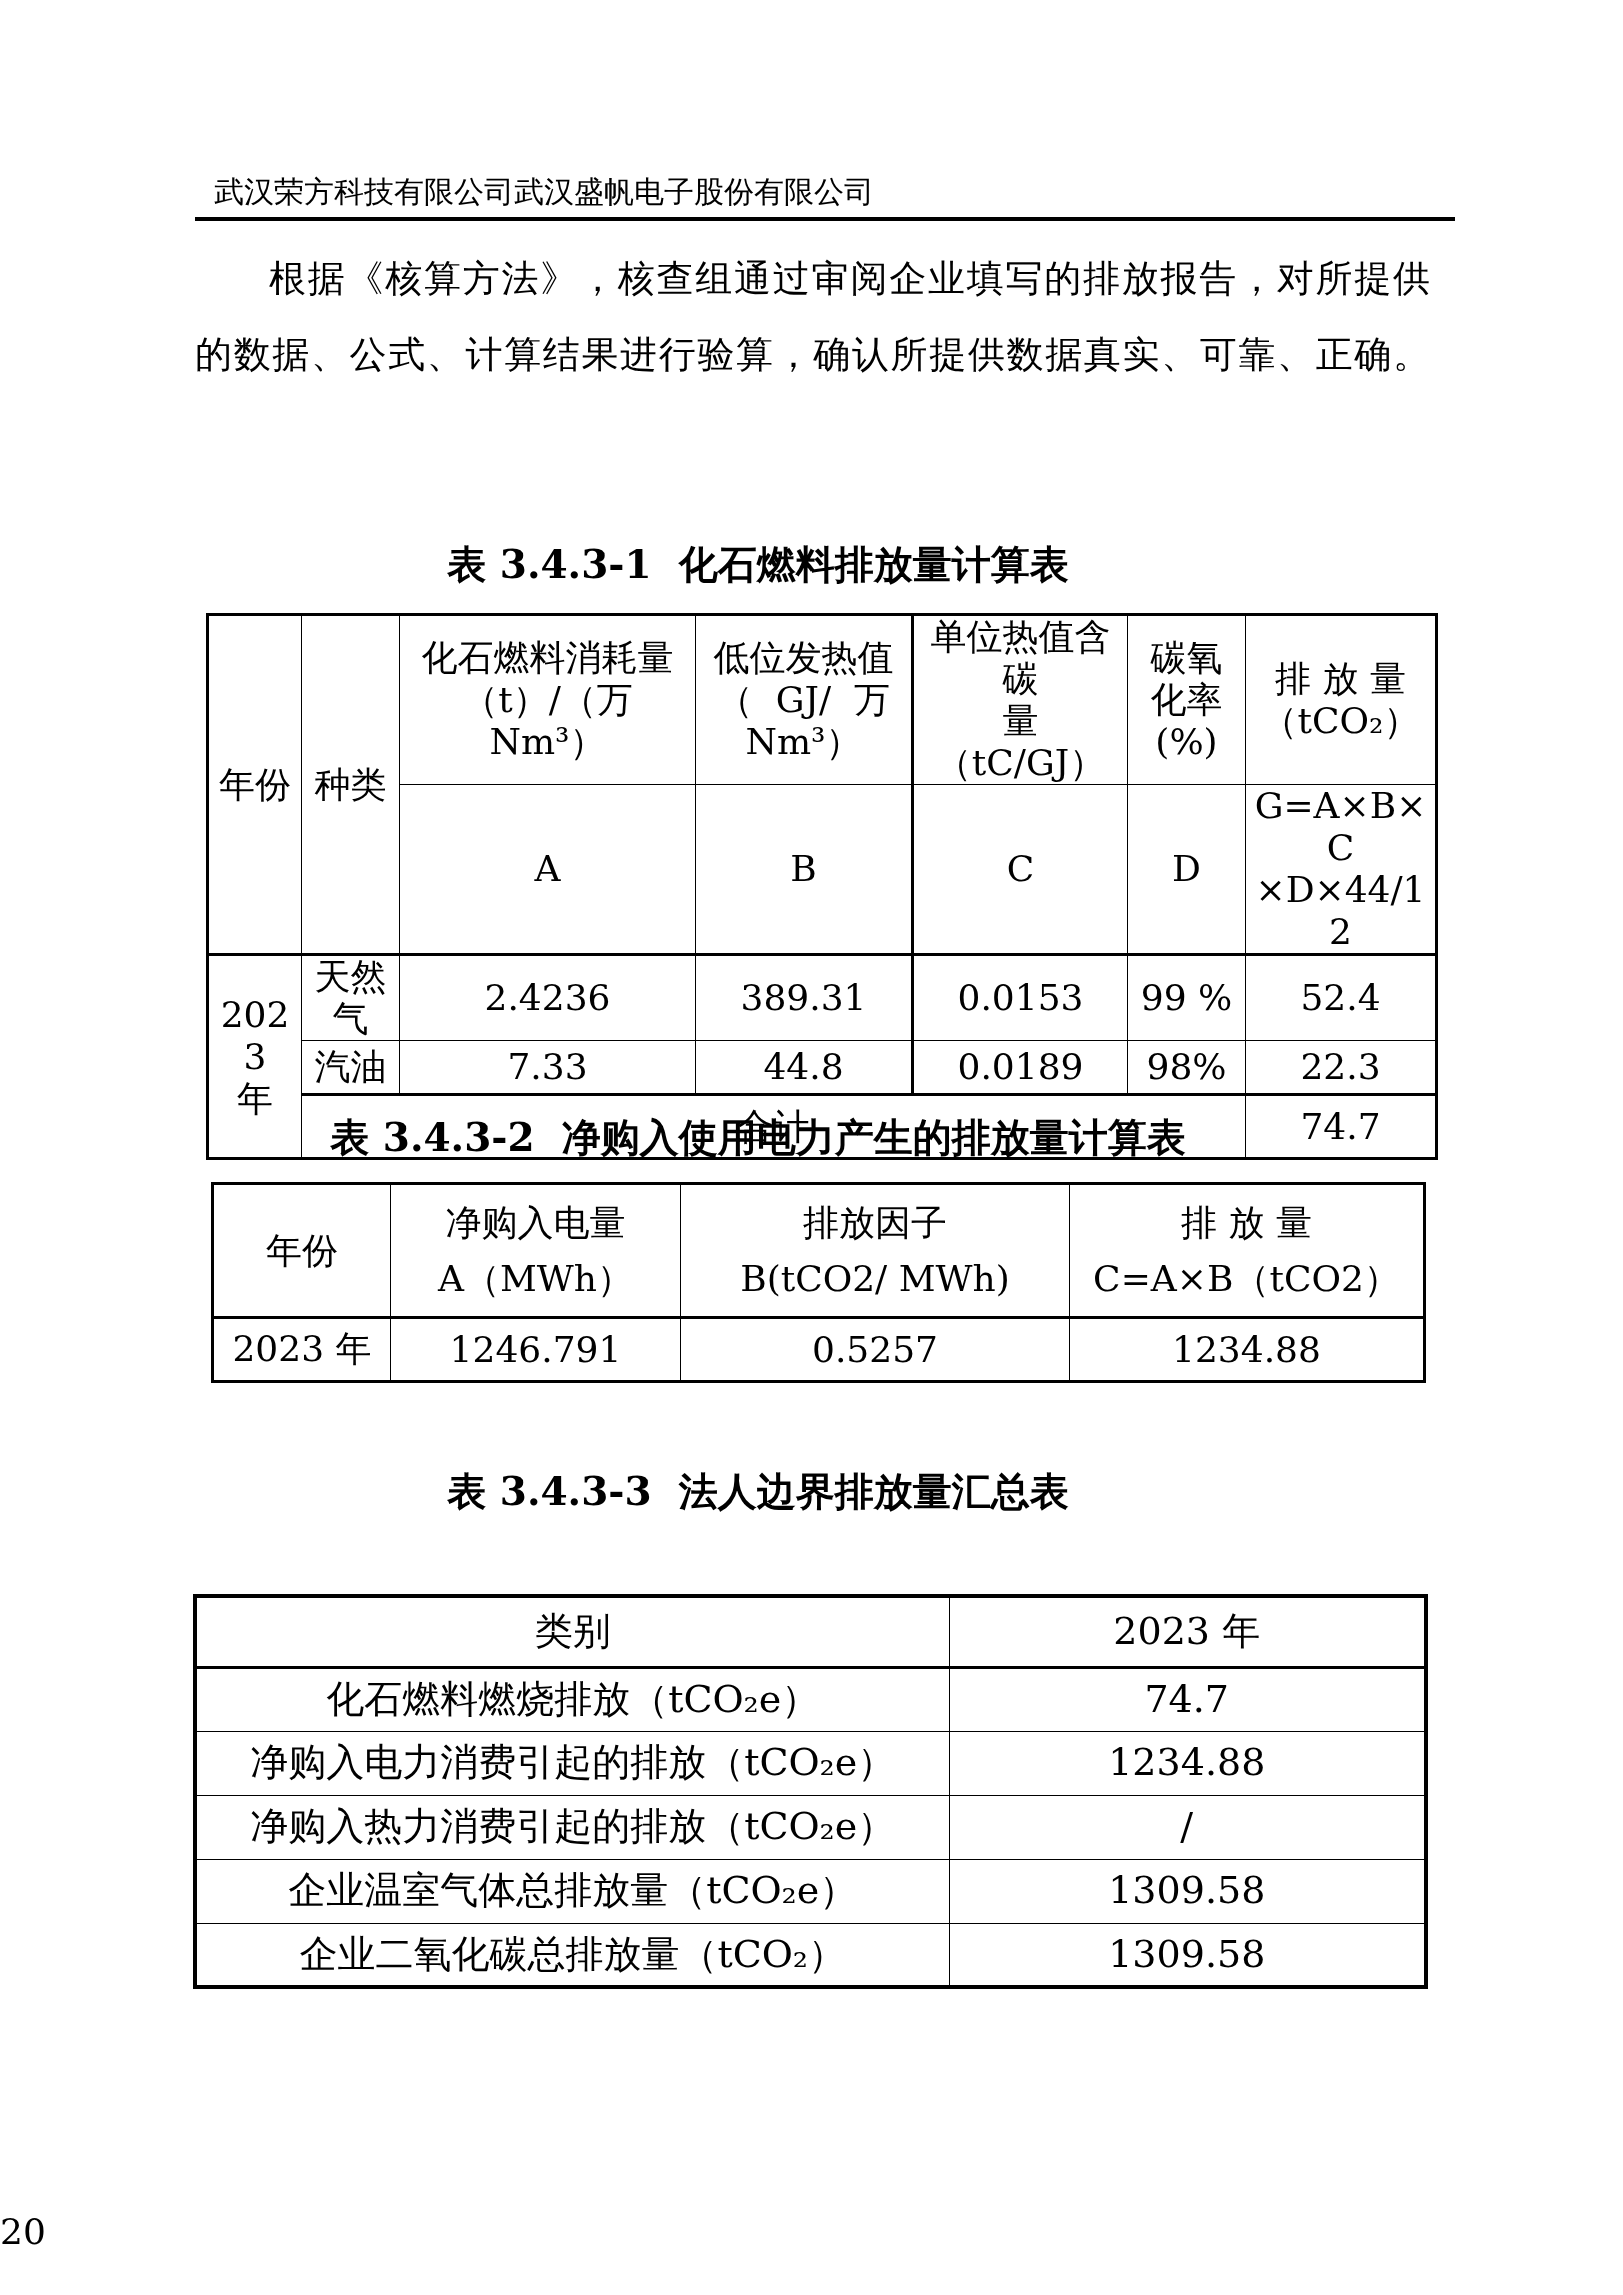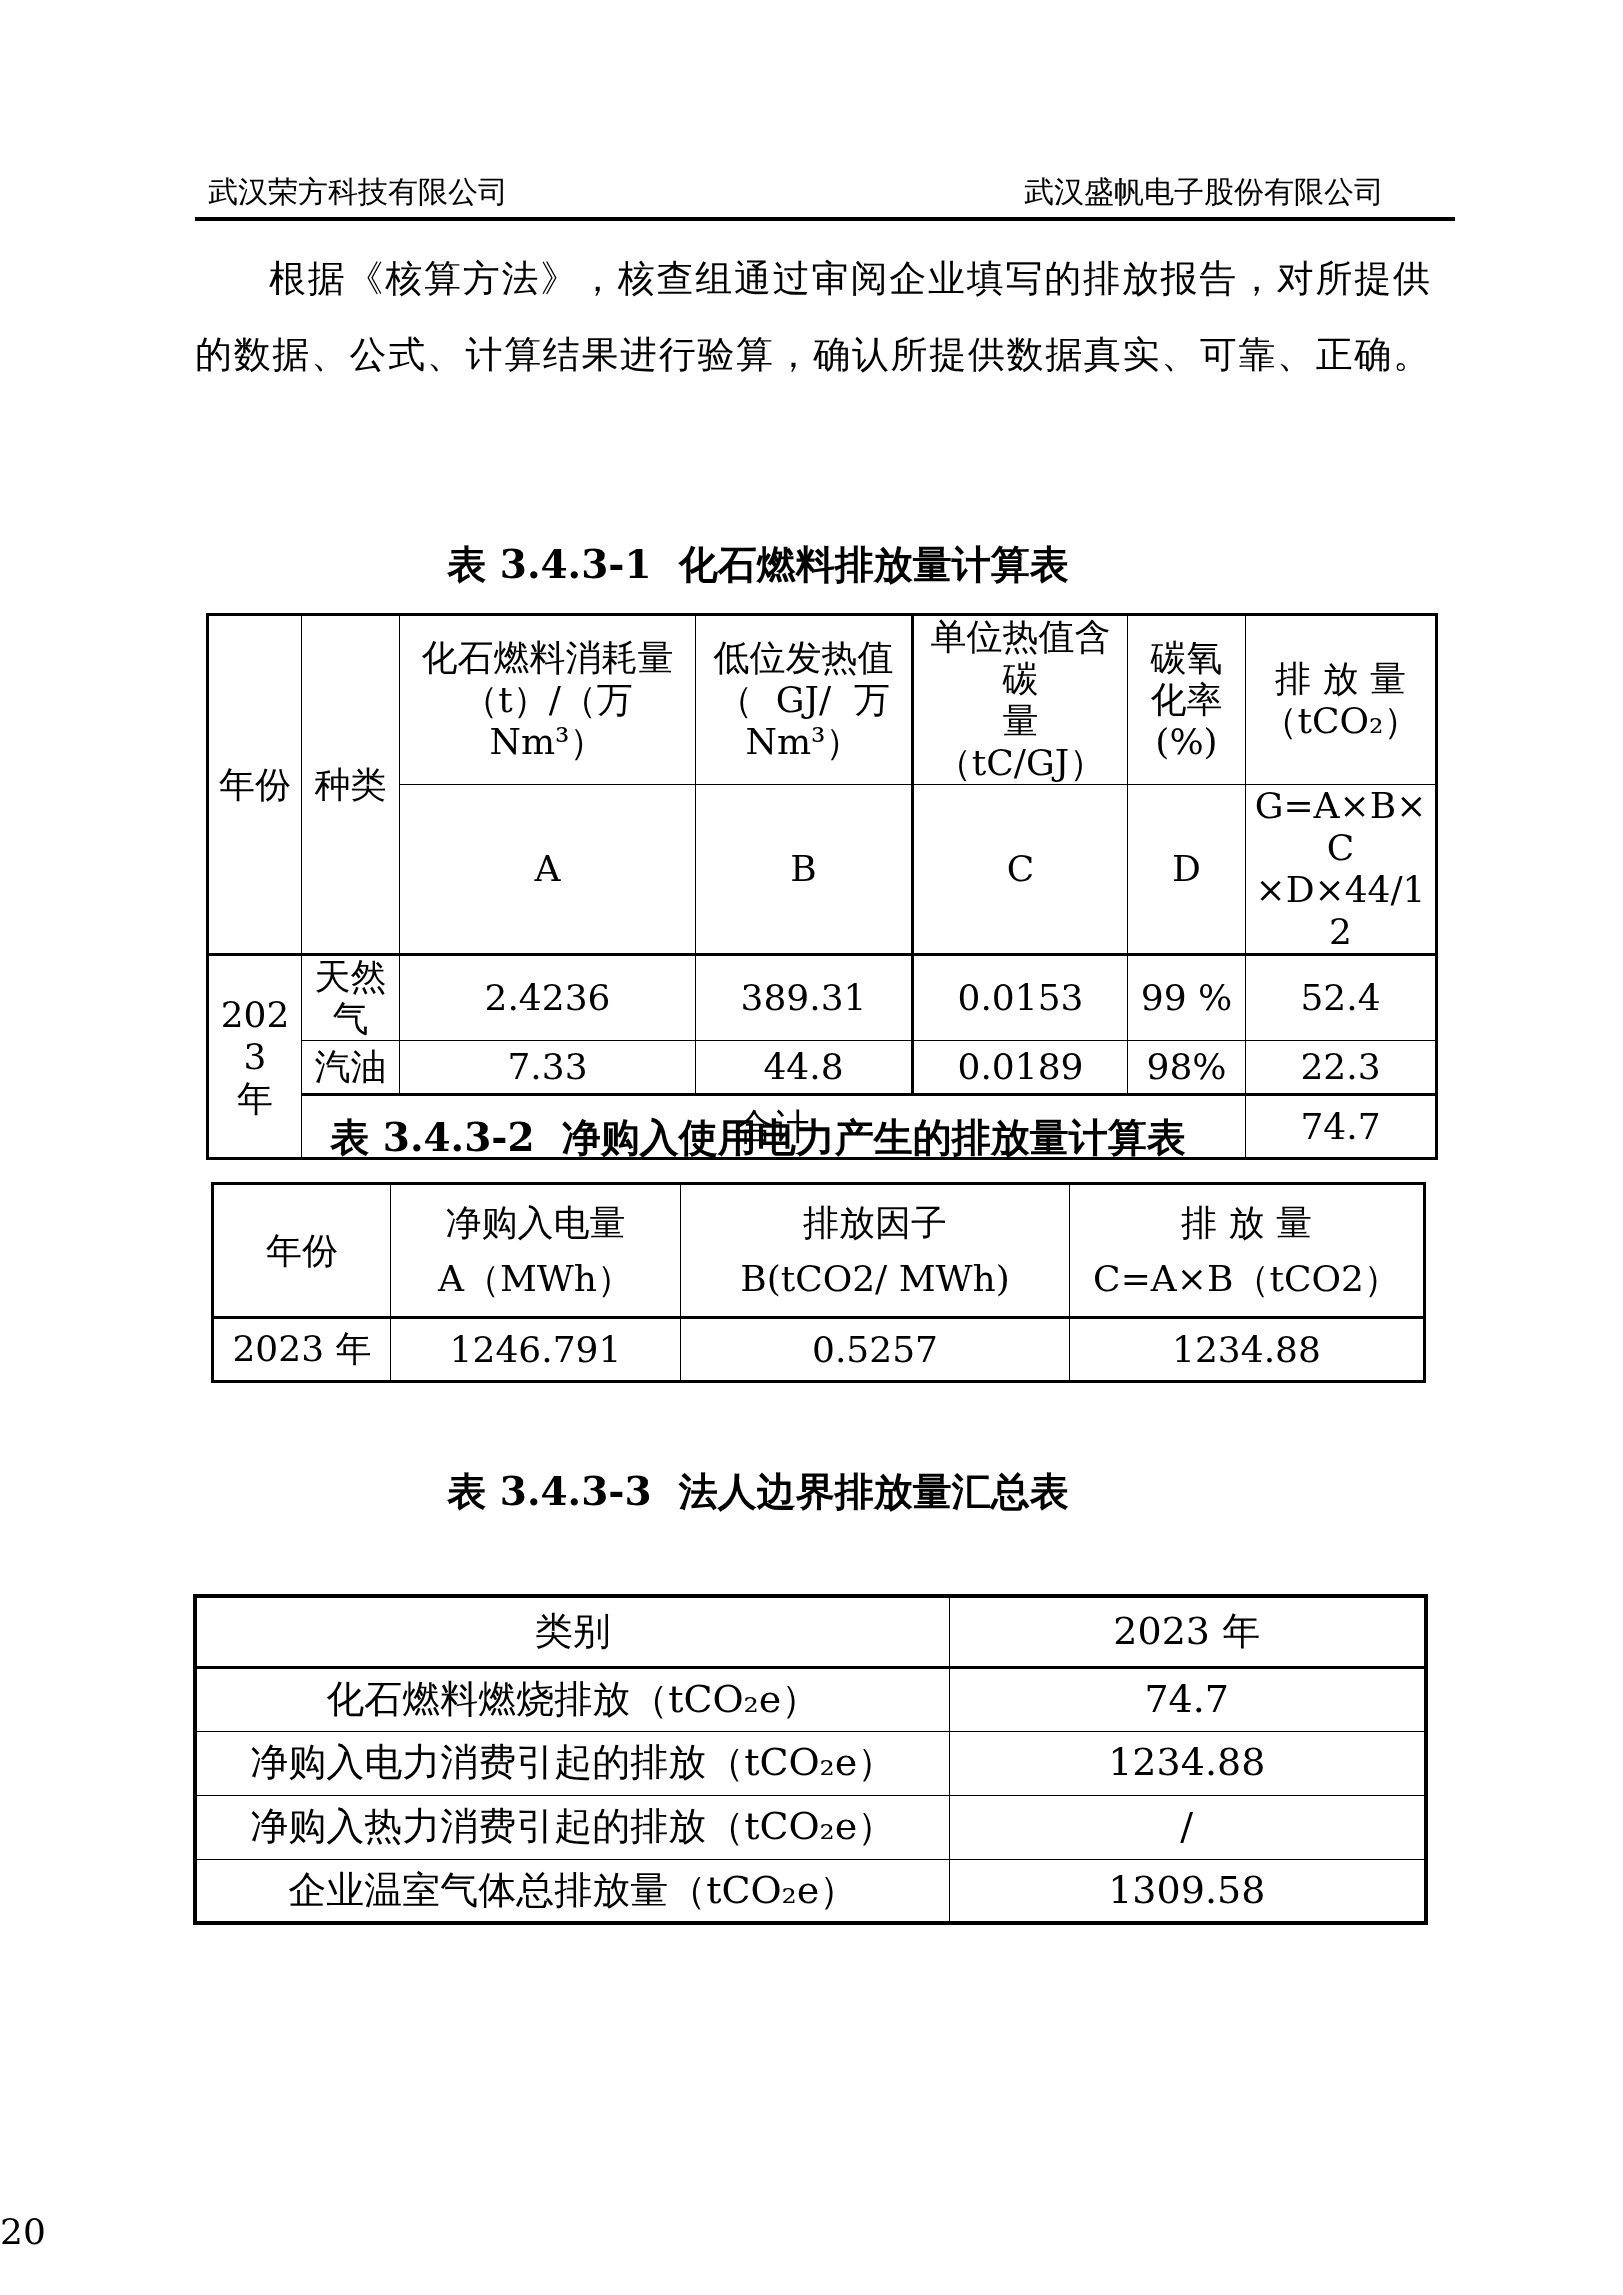--- a/index.html
+++ b/index.html
@@ -7,22 +7,22 @@
   body {
     width: 1624px; height: 2295px;
     background: #ffffff; color: #000000;
     font-family: "DejaVu Serif", "Liberation Serif", serif;
     position: relative; overflow: hidden;
   }
   .abs { position: absolute; }
 
   
   .doc-header {
-    top: 173px; left: 208px; width: 1176px;
-    display: flex; justify-content: space-between;
+    top: 173px; left: 214px; width: 1176px;
+    display: flex; justify-content: flex-start;
     font-size: 30px; line-height: 37px;
   }
   .header-rule { top: 217px; left: 195px; width: 1260px; height: 4.2px; background: #000; }
 
   
   .paragraph { top: 241px; left: 195px; width: 1235px; font-size: 37px; line-height: 76px; }
   .p-line { text-align: justify; text-align-last: justify; }
   .p-line.first { text-indent: 74px; }
   .p-line.last { text-align: left; text-align-last: left; }
 
@@ -196,17 +196,21 @@
       <td>1234.88</td>
     </tr>
     <tr class="r-d">
       <td>净购入热力消费引起的排放（tCO₂e）</td>
       <td>/</td>
     </tr>
     <tr class="r-d">
       <td>企业温室气体总排放量（tCO₂e）</td>
       <td>1309.58</td>
     </tr>
+    <tr class="r-d">
+      <td>企业二氧化碳总排放量（tCO₂）</td>
+      <td>1309.58</td>
+    </tr>
   </tbody>
 </table>
 
 <div class="abs page-number">20</div>
 
 
 </body></html>

